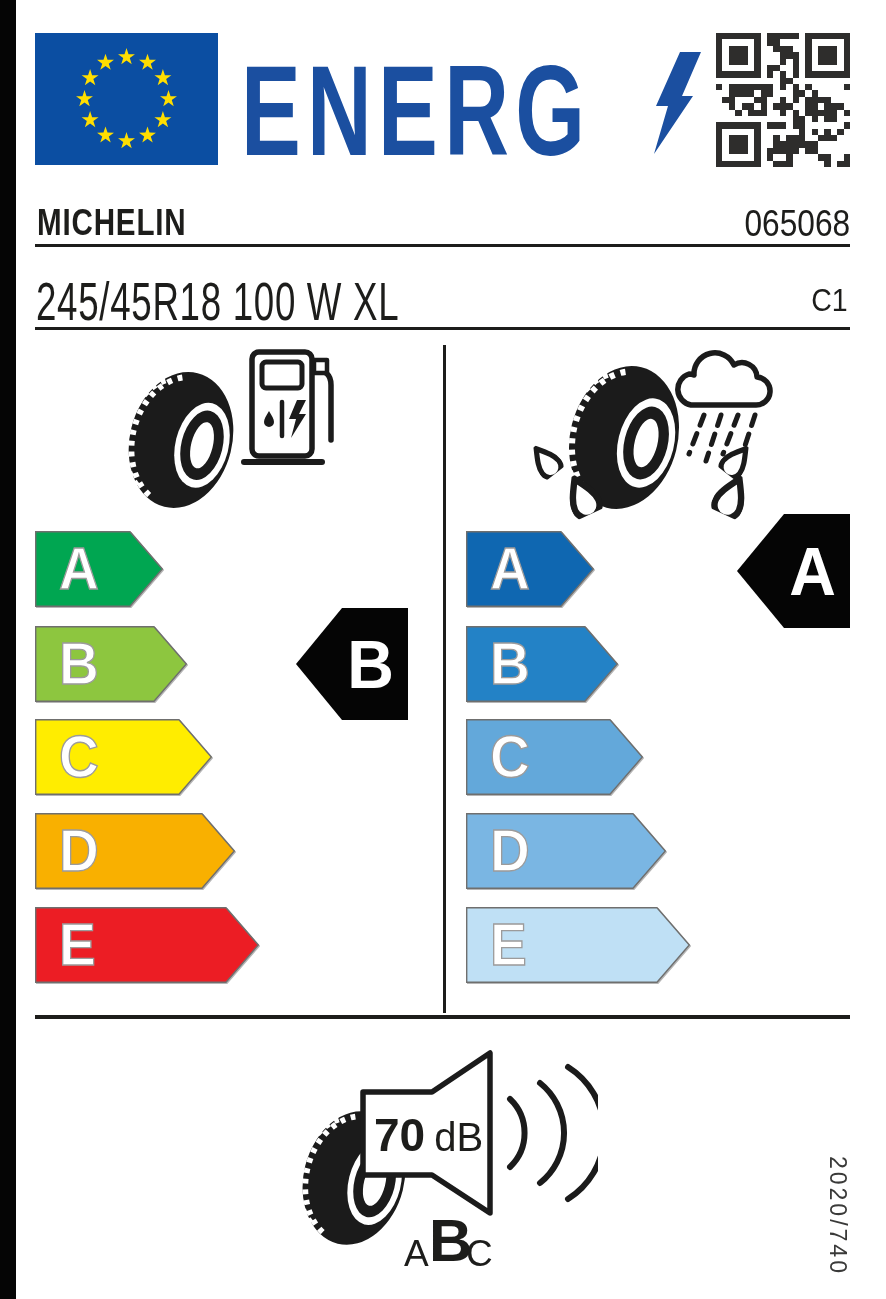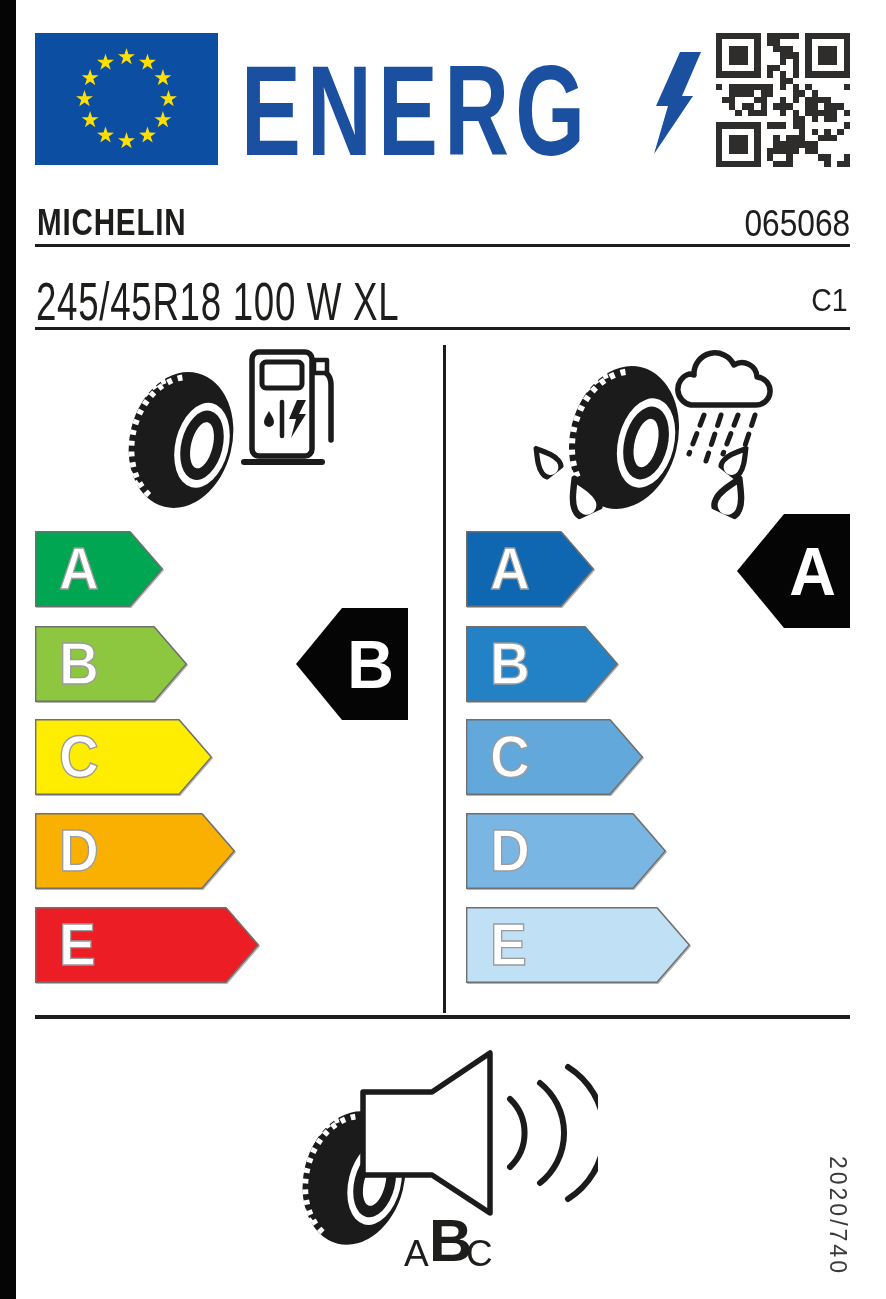--- a/index.html
+++ b/index.html
@@ -374,18 +374,22 @@
 
   <svg class="noise-icon" width="310" height="235" viewBox="0 0 310 235">
     <use href="#tire" x="8" y="62" width="116" height="146"></use>
     <path d="M75,49 H144 L202,10 V170 L144,132 H75 Z" fill="#fff" stroke="#1b1b1b" stroke-width="5.5" stroke-linejoin="round"></path>
     <g stroke="#1b1b1b" stroke-width="6" fill="none" stroke-linecap="round">
       <path d="M222,56 A47,47 0 0 1 222,124"></path>
       <path d="M252,40 A64,64 0 0 1 252,140"></path>
       <path d="M280,24 A78,78 0 0 1 280,156"></path>
     </g>
   </svg>
+  <div class="db-row">
+    <span class="db-value">70</span>
+    <span class="db-unit">dB</span>
+  </div>
   <span class="noise-class noise-a">A</span>
   <span class="noise-class noise-b">B</span>
   <span class="noise-class noise-c">C</span>
 
   <div class="regulation">2020/740</div>
 </div>
 
 </body></html>

